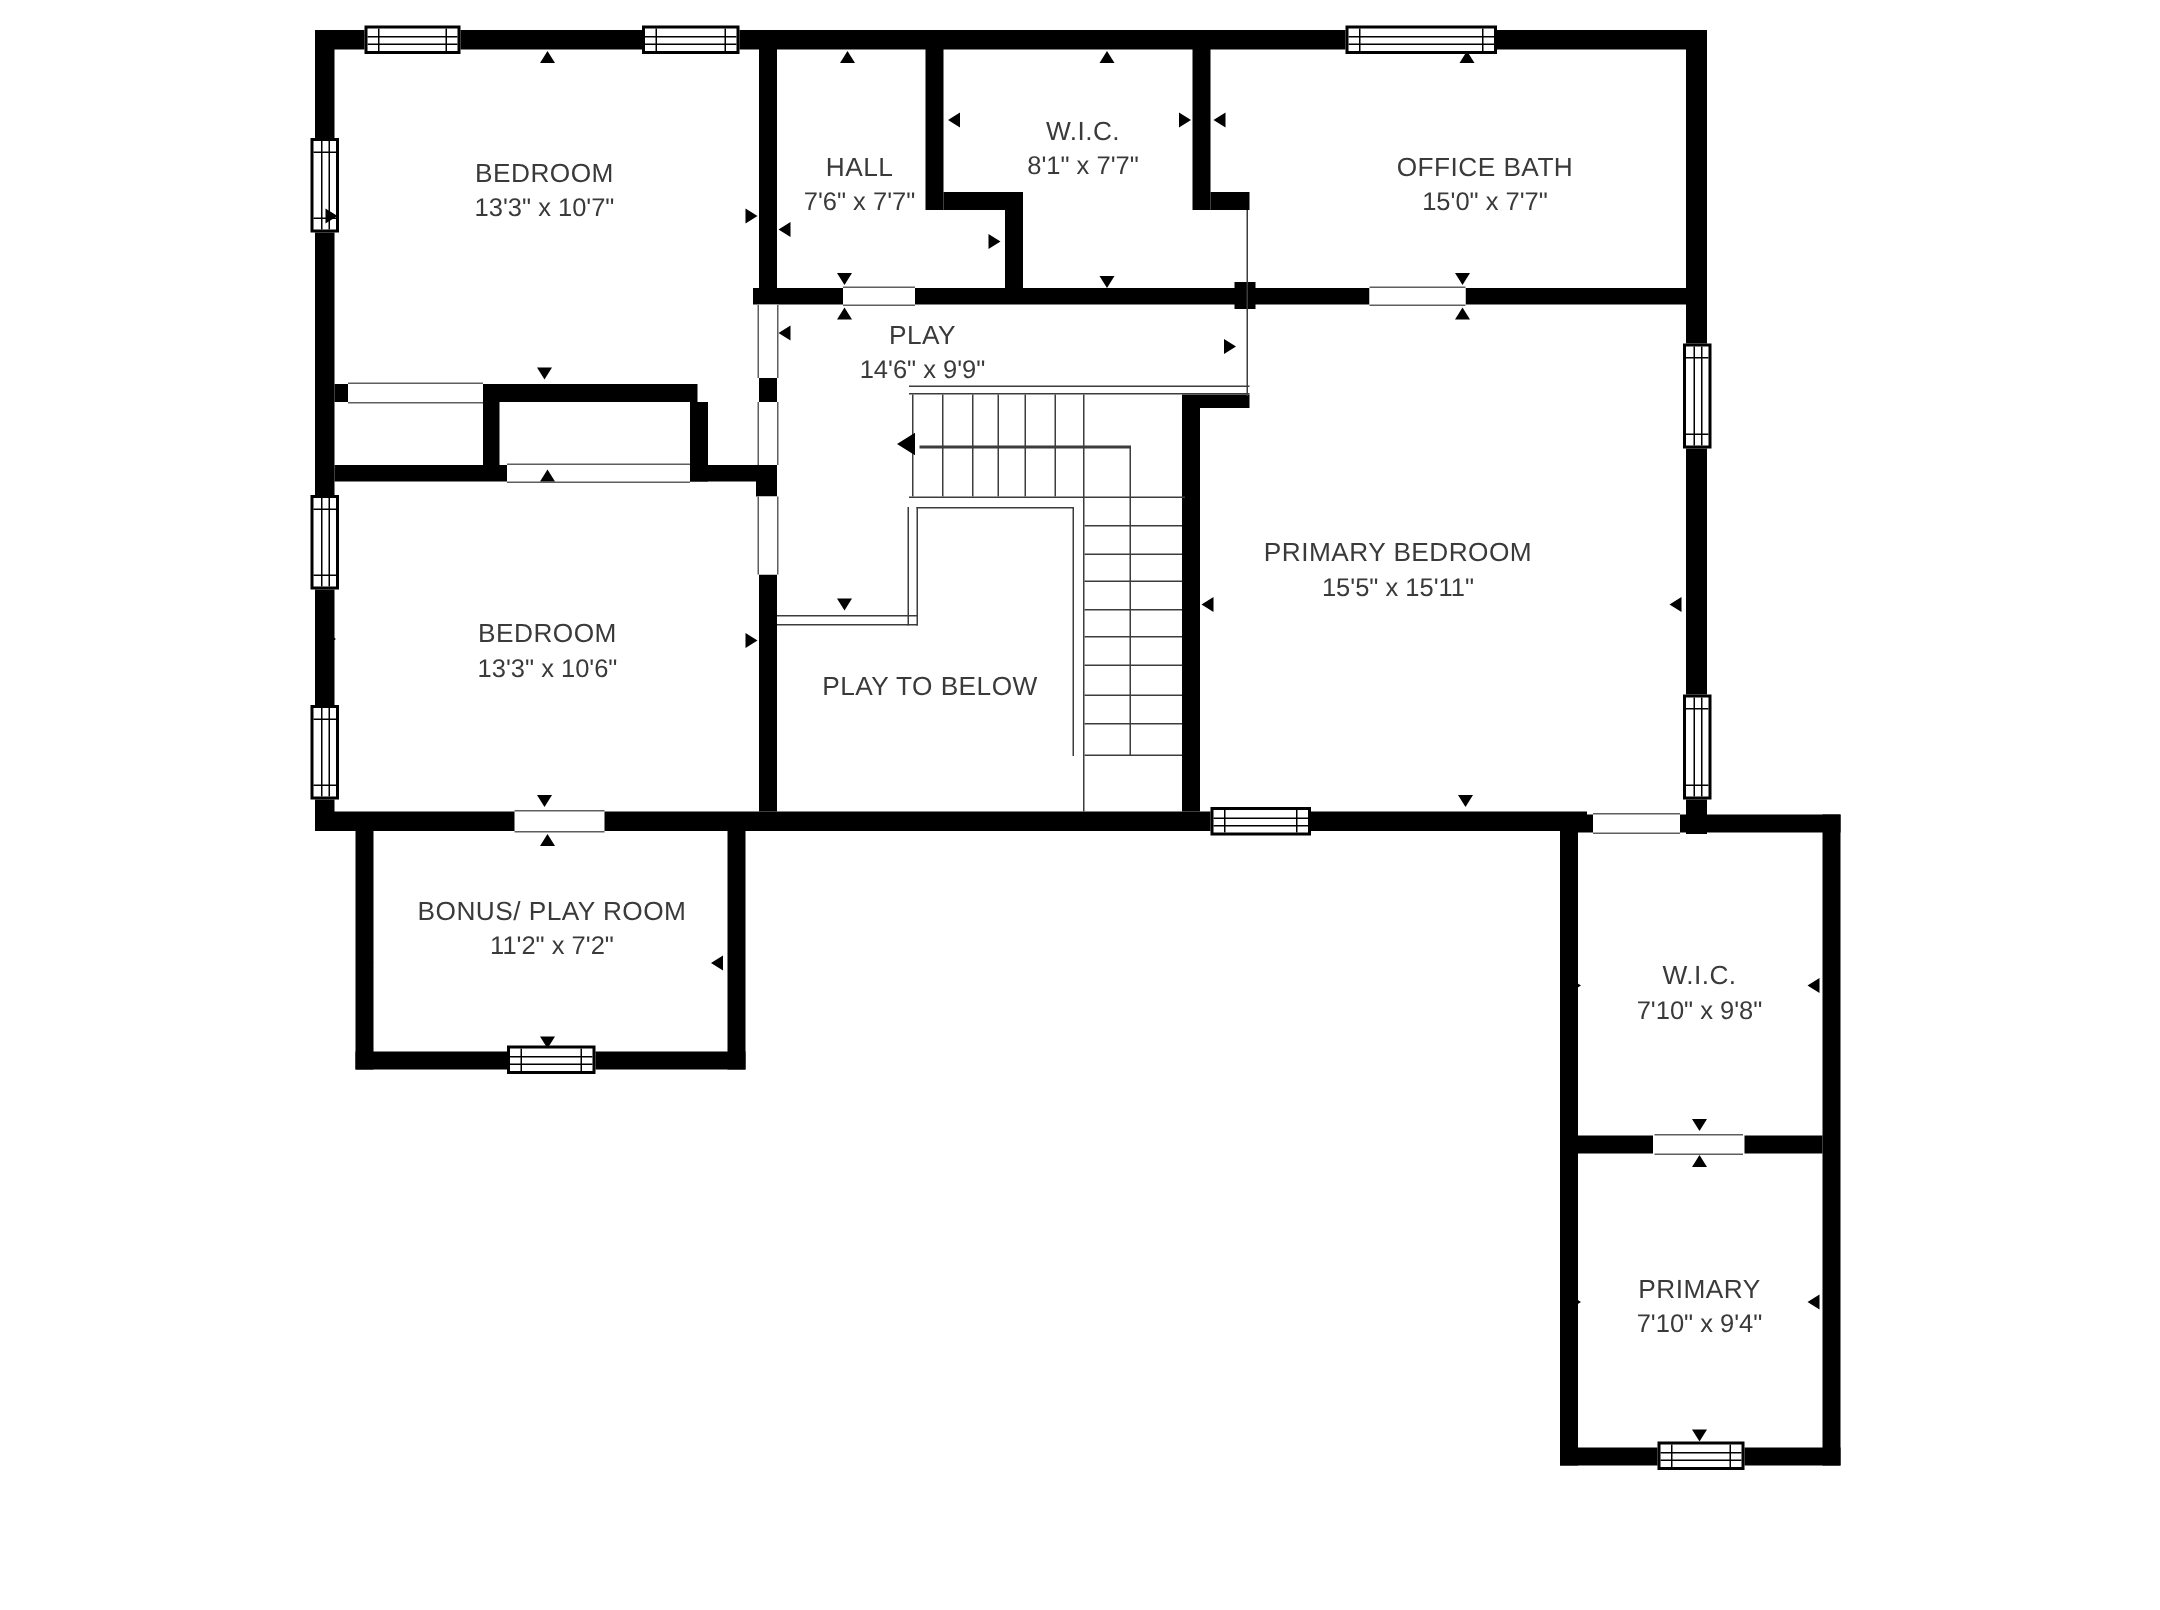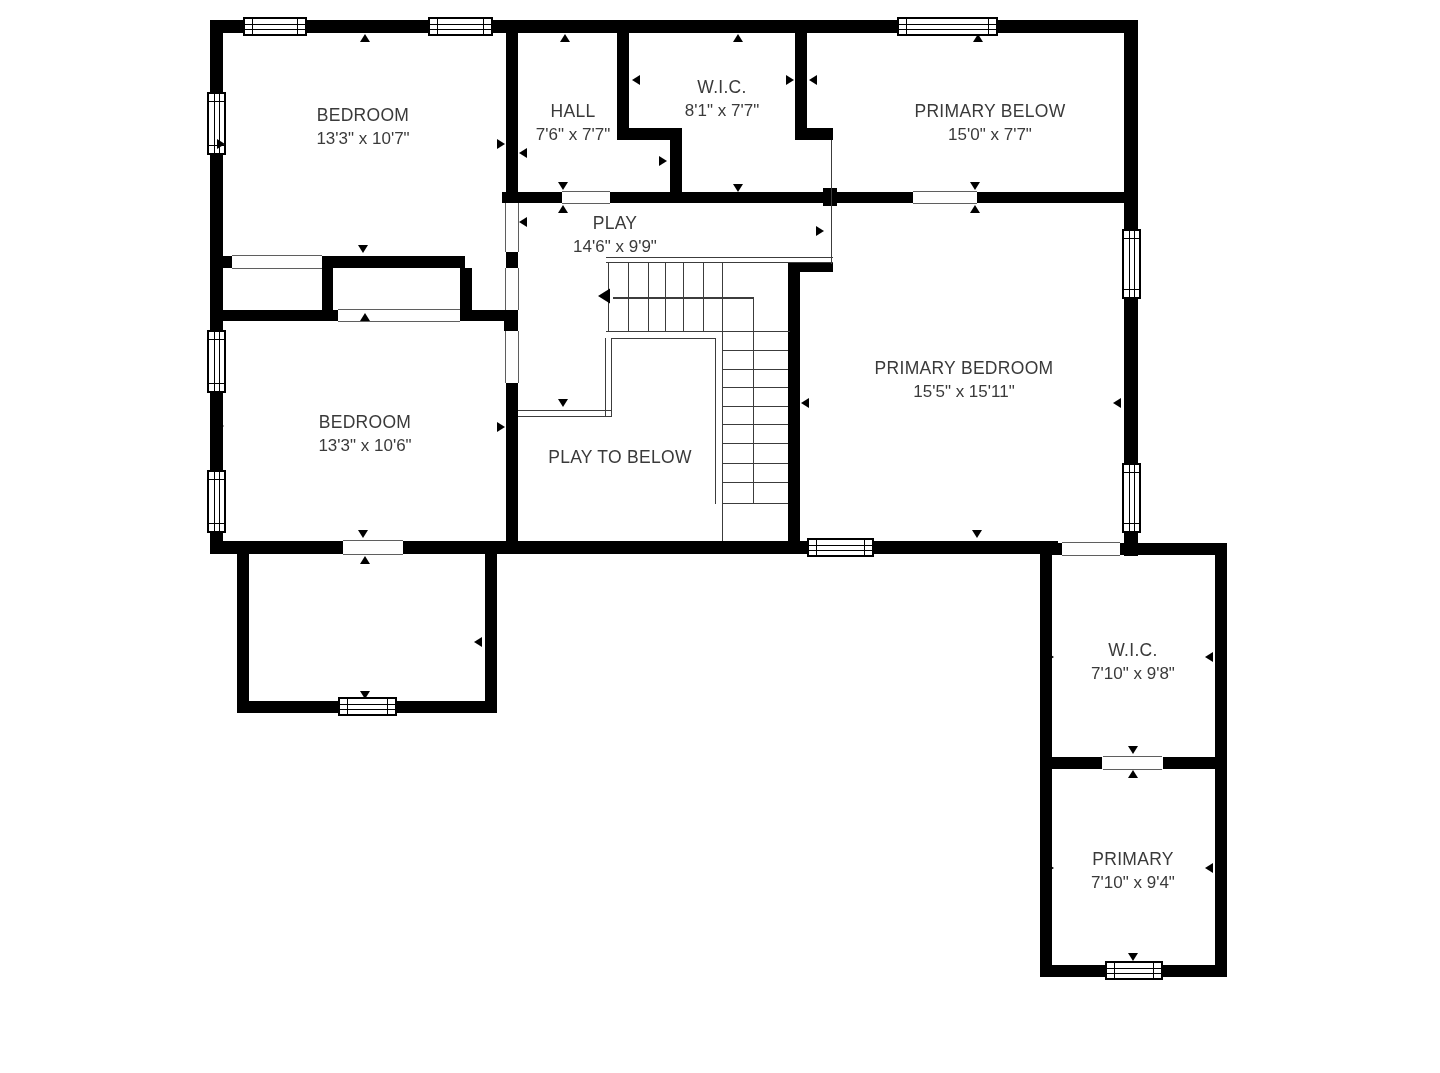--- a/index.html
+++ b/index.html
@@ -212,38 +212,42 @@
     </div>
     <div class="room-label" style="left: 573px; top: 99px;">
       <div class="room-name">HALL</div>
       <div class="room-dims">7'6" x 7'7"</div>
     </div>
     <div class="room-label" style="left: 722px; top: 75px;">
       <div class="room-name">W.I.C.</div>
       <div class="room-dims">8'1" x 7'7"</div>
     </div>
     <div class="room-label" style="left: 990px; top: 99px;">
-      <div class="room-name">PRIMARY BELOW</div>
+      <div class="room-name">OFFICE BATH</div>
       <div class="room-dims">15'0" x 7'7"</div>
     </div>
     <div class="room-label" style="left: 615px; top: 211px;">
       <div class="room-name">PLAY</div>
       <div class="room-dims">14'6" x 9'9"</div>
     </div>
-    <div class="room-label" style="left: 964px; top: 356px;">
+    <div class="room-label" style="left: 932px; top: 356px;">
       <div class="room-name">PRIMARY BEDROOM</div>
       <div class="room-dims">15'5" x 15'11"</div>
     </div>
     <div class="room-label" style="left: 365px; top: 410px;">
       <div class="room-name">BEDROOM</div>
       <div class="room-dims">13'3" x 10'6"</div>
     </div>
     <div class="room-label" style="left: 620px; top: 445px;">
       <div class="room-name">PLAY TO BELOW</div>
     </div>
+    <div class="room-label" style="left: 368px; top: 595px;">
+      <div class="room-name">BONUS/ PLAY ROOM</div>
+      <div class="room-dims">11'2" x 7'2"</div>
+    </div>
     <div class="room-label" style="left: 1133px; top: 638px;">
       <div class="room-name">W.I.C.</div>
       <div class="room-dims">7'10" x 9'8"</div>
     </div>
     <div class="room-label" style="left: 1133px; top: 847px;">
       <div class="room-name">PRIMARY</div>
       <div class="room-dims">7'10" x 9'4"</div>
     </div>
   </div>
 

